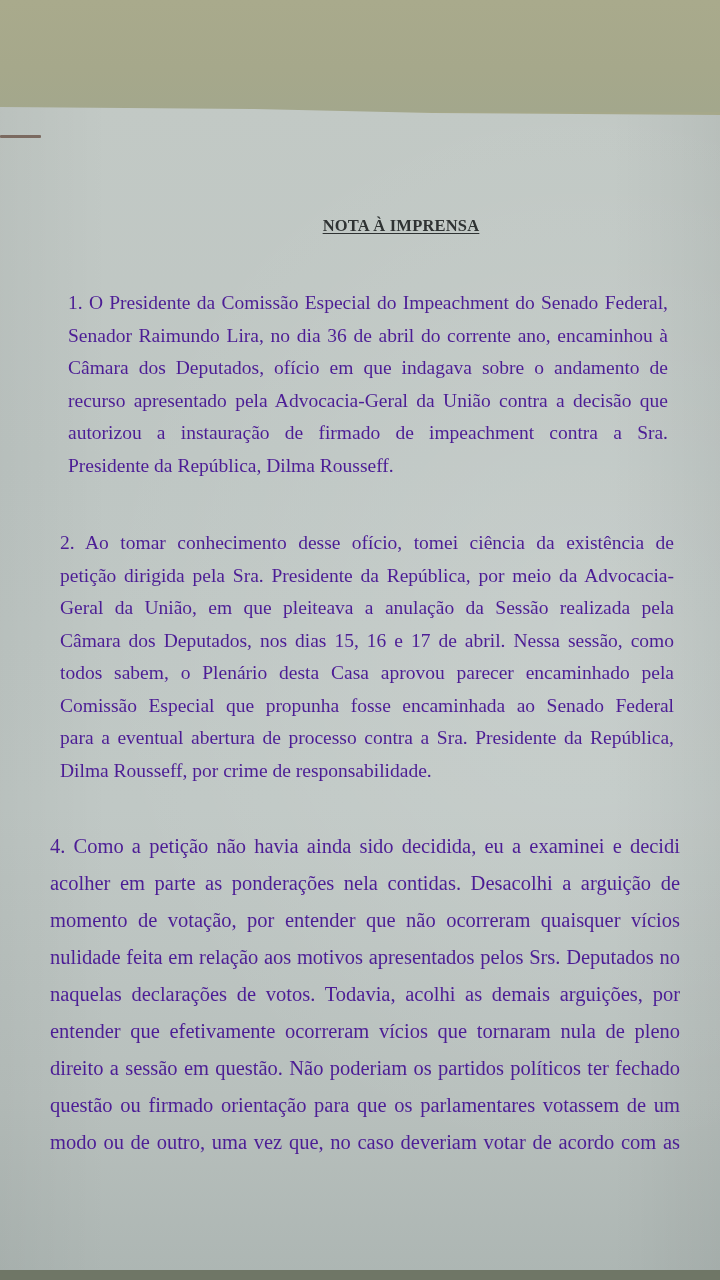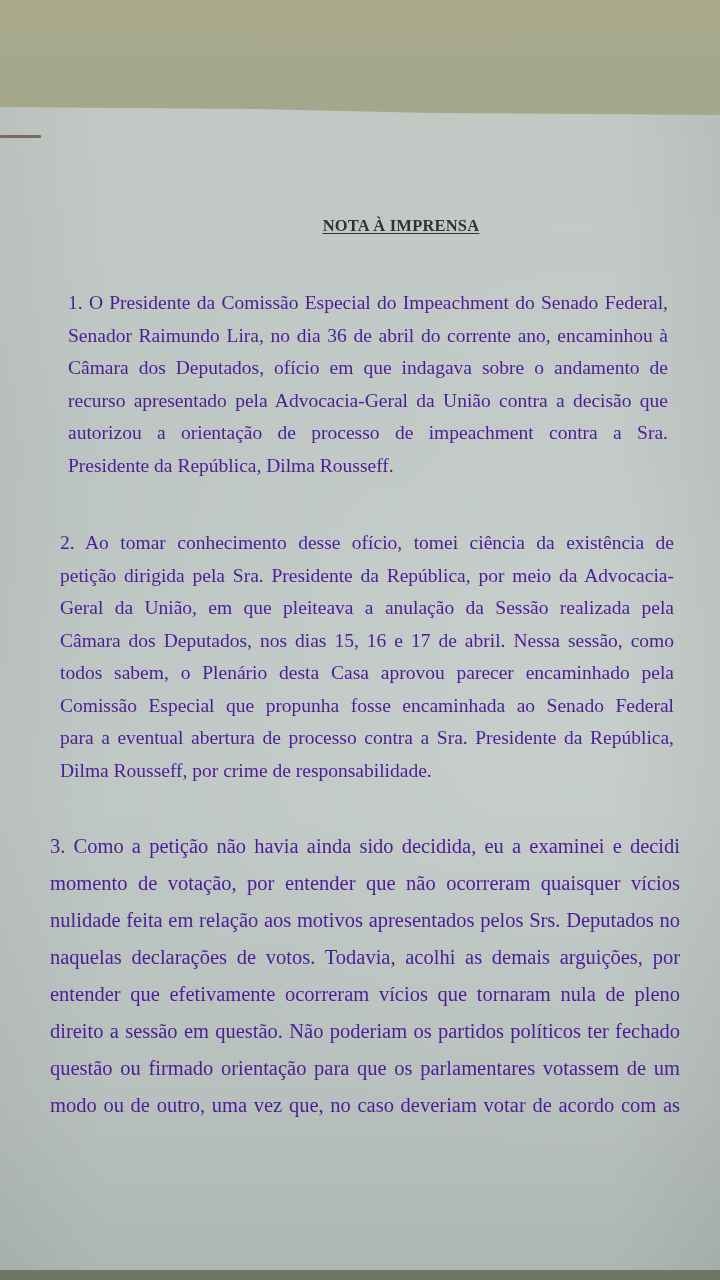--- a/index.html
+++ b/index.html
@@ -60,37 +60,38 @@
 
 <div class="title">
   <span>NOTA À IMPRENSA</span>
 </div>
 
 <div class="para p1">
   <span class="line">1.  O Presidente da Comissão Especial do Impeachment do Senado Federal,</span>
   <span class="line">Senador Raimundo Lira, no dia 36 de abril do corrente ano, encaminhou à</span>
   <span class="line">Câmara dos Deputados, ofício em que indagava sobre o andamento de</span>
   <span class="line">recurso apresentado pela Advocacia-Geral da União contra a decisão que</span>
-  <span class="line">autorizou a orientação de processo de impeachment contra a Sra.</span>
+  <span class="line">autorizou a instauração de firmado de impeachment contra a Sra.</span>
   <span class="line last">Presidente da República, Dilma Rousseff.</span>
 </div>
 
 <div class="para p2">
   <span class="line">2.  Ao tomar conhecimento desse ofício, tomei ciência da existência de</span>
   <span class="line">petição dirigida pela Sra. Presidente da República, por meio da Advocacia-</span>
   <span class="line">Geral da União, em que pleiteava a anulação da Sessão realizada pela</span>
   <span class="line">Câmara dos Deputados, nos dias 15, 16 e 17 de abril. Nessa sessão, como</span>
   <span class="line">todos sabem, o Plenário desta Casa aprovou parecer encaminhado pela</span>
   <span class="line">Comissão Especial que propunha fosse encaminhada ao Senado Federal</span>
   <span class="line">para a eventual abertura de processo contra a Sra. Presidente da República,</span>
   <span class="line last">Dilma Rousseff, por crime de responsabilidade.</span>
 </div>
 
 <div class="para p3">
-  <span class="line">3.  Como a petição não havia ainda sido decidida, eu a examinei e decidi</span>
+  <span class="line">4.  Como a petição não havia ainda sido decidida, eu a examinei e decidi</span>
+  <span class="line">acolher em parte as ponderações nela contidas. Desacolhi a arguição de</span>
   <span class="line">momento de votação, por entender que não ocorreram quaisquer vícios</span>
   <span class="line">nulidade feita em relação aos motivos apresentados pelos Srs. Deputados no</span>
   <span class="line">naquelas declarações de votos. Todavia, acolhi as demais arguições, por</span>
   <span class="line">entender que efetivamente ocorreram vícios que tornaram nula de pleno</span>
   <span class="line">direito a sessão em questão. Não poderiam os partidos políticos ter fechado</span>
   <span class="line">questão ou firmado orientação para que os parlamentares votassem de um</span>
   <span class="line">modo ou de outro, uma vez que, no caso deveriam votar de acordo com as</span>
 </div>
 
 </body></html>

